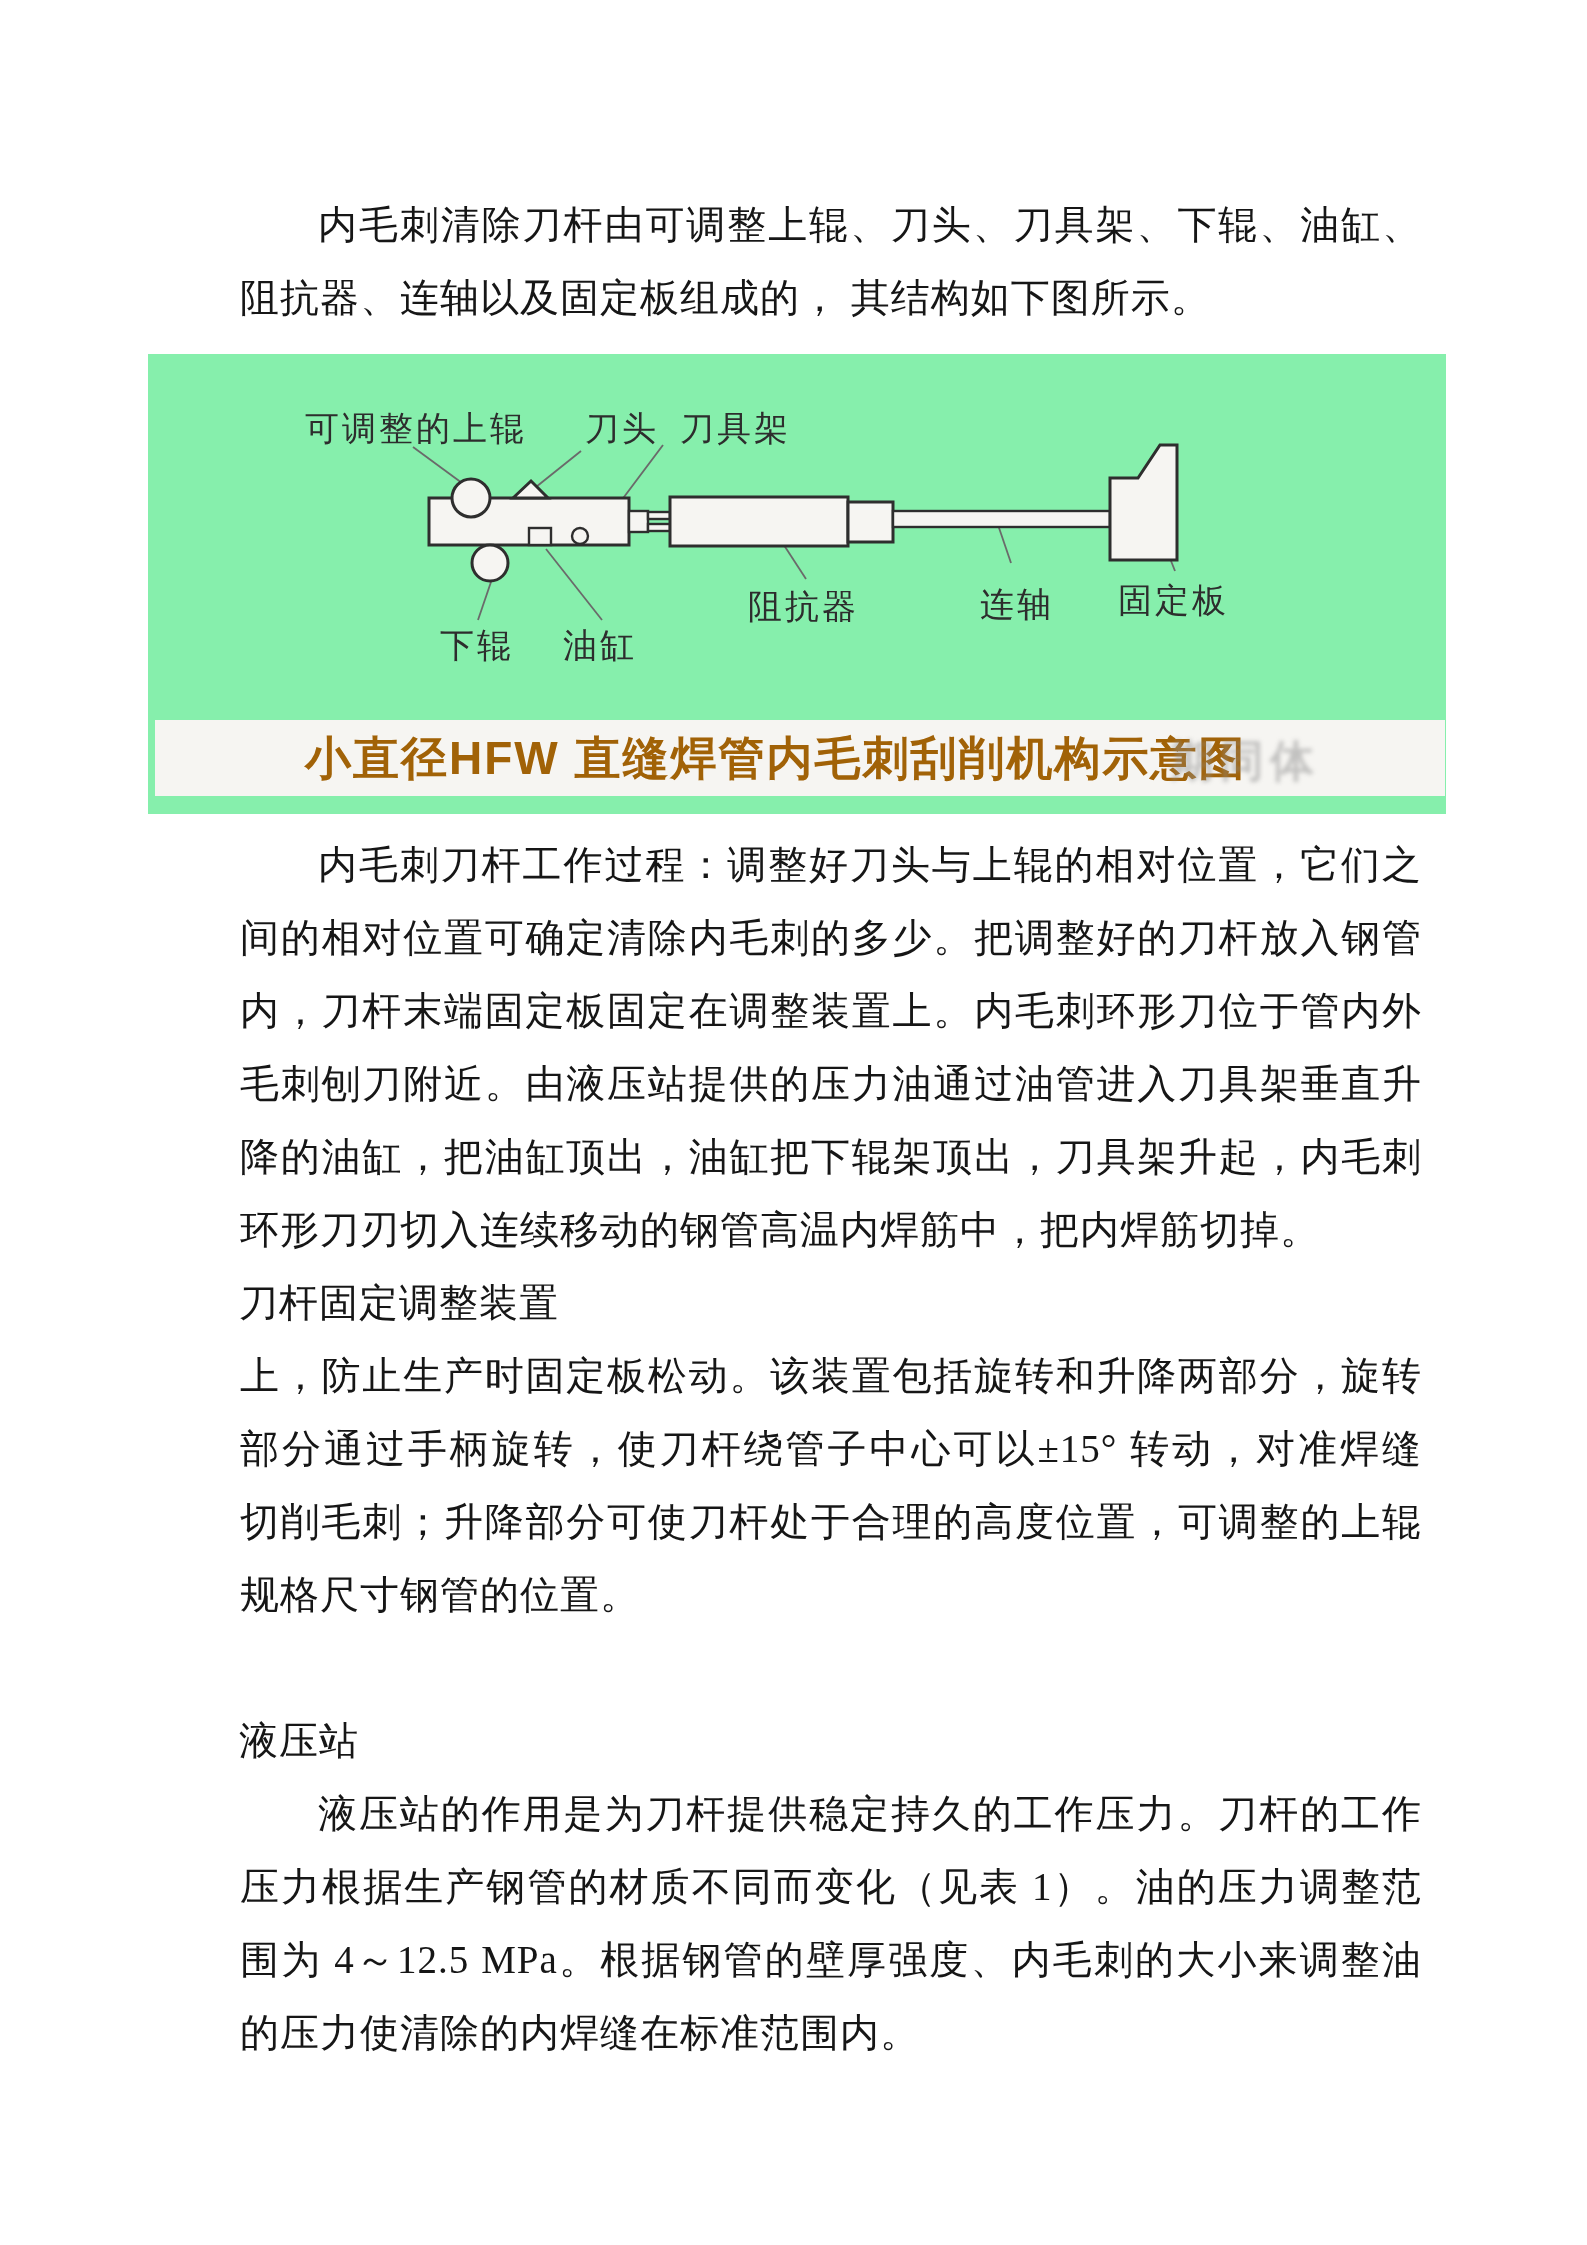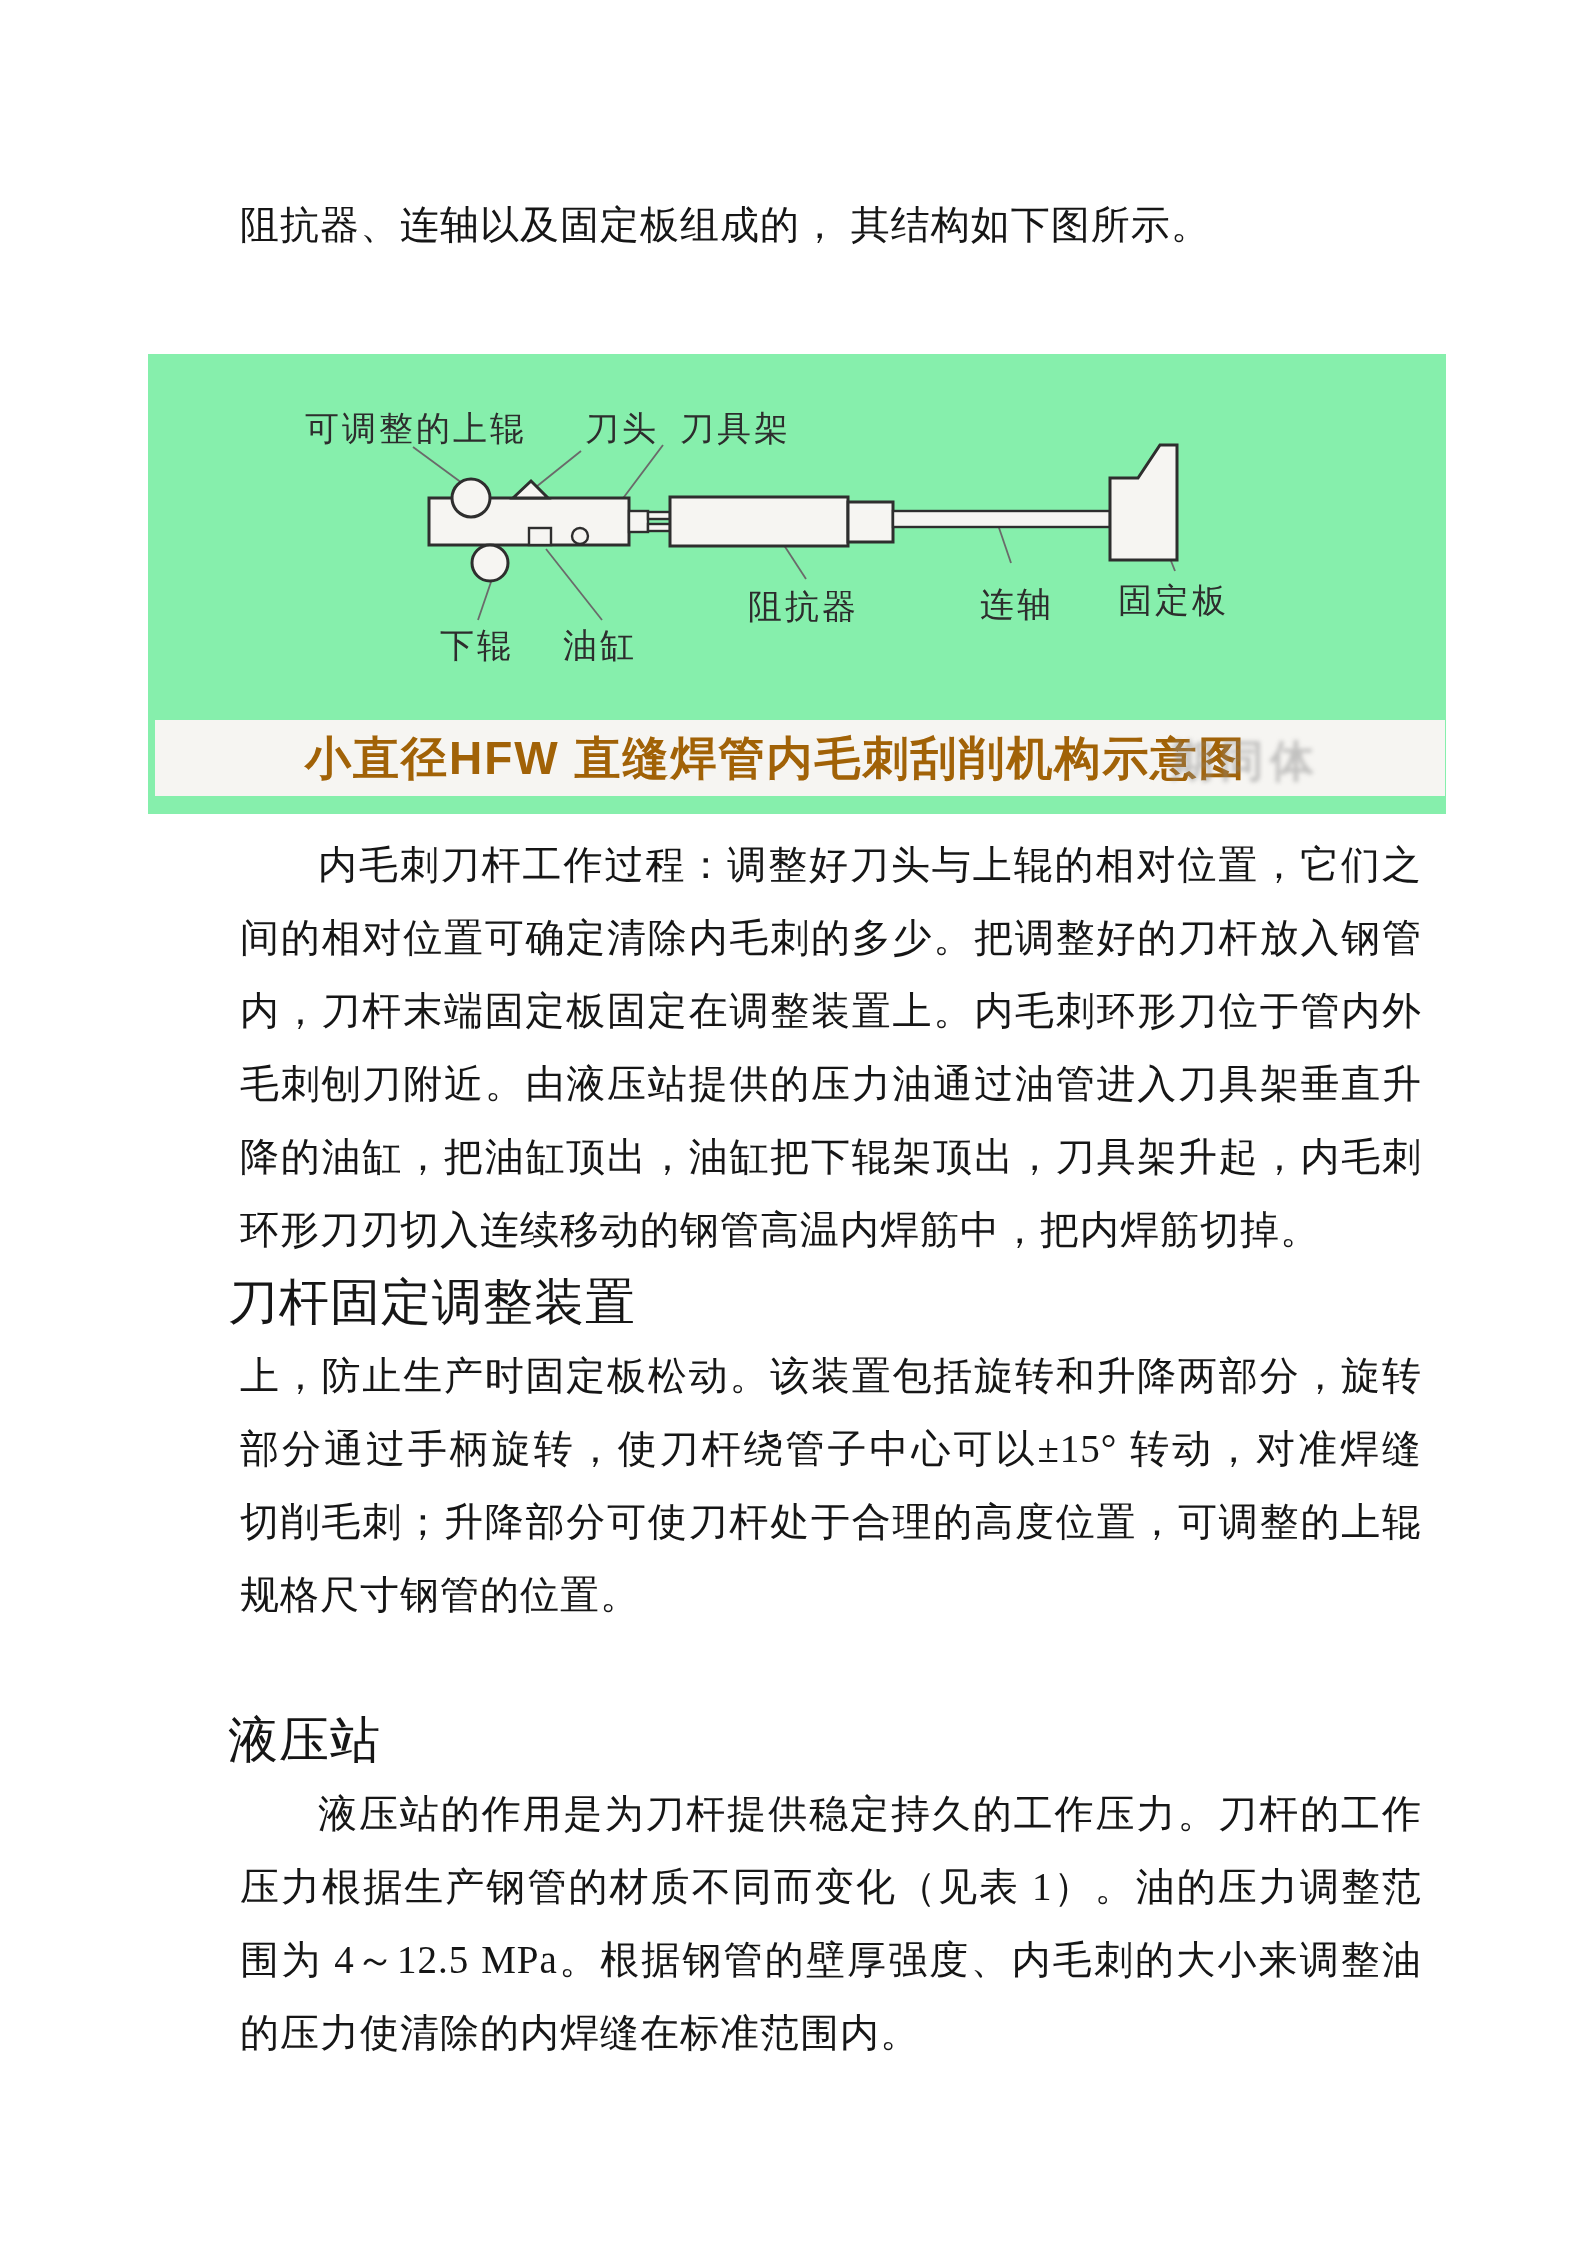--- a/index.html
+++ b/index.html
@@ -13,21 +13,21 @@
     font-size:39px;line-height:73px;letter-spacing:1px;
     white-space:nowrap;
   }
   .textblock .line{height:73px;}
   .line.full{
     white-space:normal;
     text-align:justify;text-align-last:justify;
     -webkit-text-justify:inter-character;text-justify:inter-character;
   }
   .line.indent{padding-left:78px;}
-  .heading{position:absolute;left:228px;font-size:50px;line-height:73px;letter-spacing:1px;}
+  .heading{position:absolute;left:239px;font-size:39px;line-height:73px;letter-spacing:1px;}
   
   .figure{
     position:absolute;left:148px;top:354px;width:1298px;height:460px;
     background:#86efac;
   }
   .figure svg{position:absolute;left:0;top:0;}
   .caption{
     position:absolute;left:155px;top:720px;width:1290px;height:76px;
     font-family:"Liberation Sans","DejaVu Sans",sans-serif;
     font-weight:700;font-size:46px;line-height:76px;color:#a16207;
@@ -45,20 +45,21 @@
     font-size:34px;fill:#2d2d2d;letter-spacing:3px;
   }
   .outline{fill:#f6f5f2;stroke:#2e2e2e;stroke-width:3;}
   .outline.thin{stroke-width:2.4;}
   .leader{stroke:#6a6a6a;stroke-width:1.8;fill:none;}
 </style>
 </head>
 <body>
 
 <div class="textblock" style="top:188px;">
+  <div class="line full indent">内毛刺清除刀杆由可调整上辊、刀头、刀具架、下辊、油缸、</div>
   <div class="line">阻抗器、连轴以及固定板组成的， 其结构如下图所示。</div>
 </div>
 
 <div class="figure">
   <svg width="1298" height="460" viewBox="148 354 1298 460">
 
     <g>
       <path class="leader" d="M413,447 L462,483"></path>
       <path class="leader" d="M581,451 L536,487"></path>
       <path class="leader" d="M663,445 L609,517"></path>

